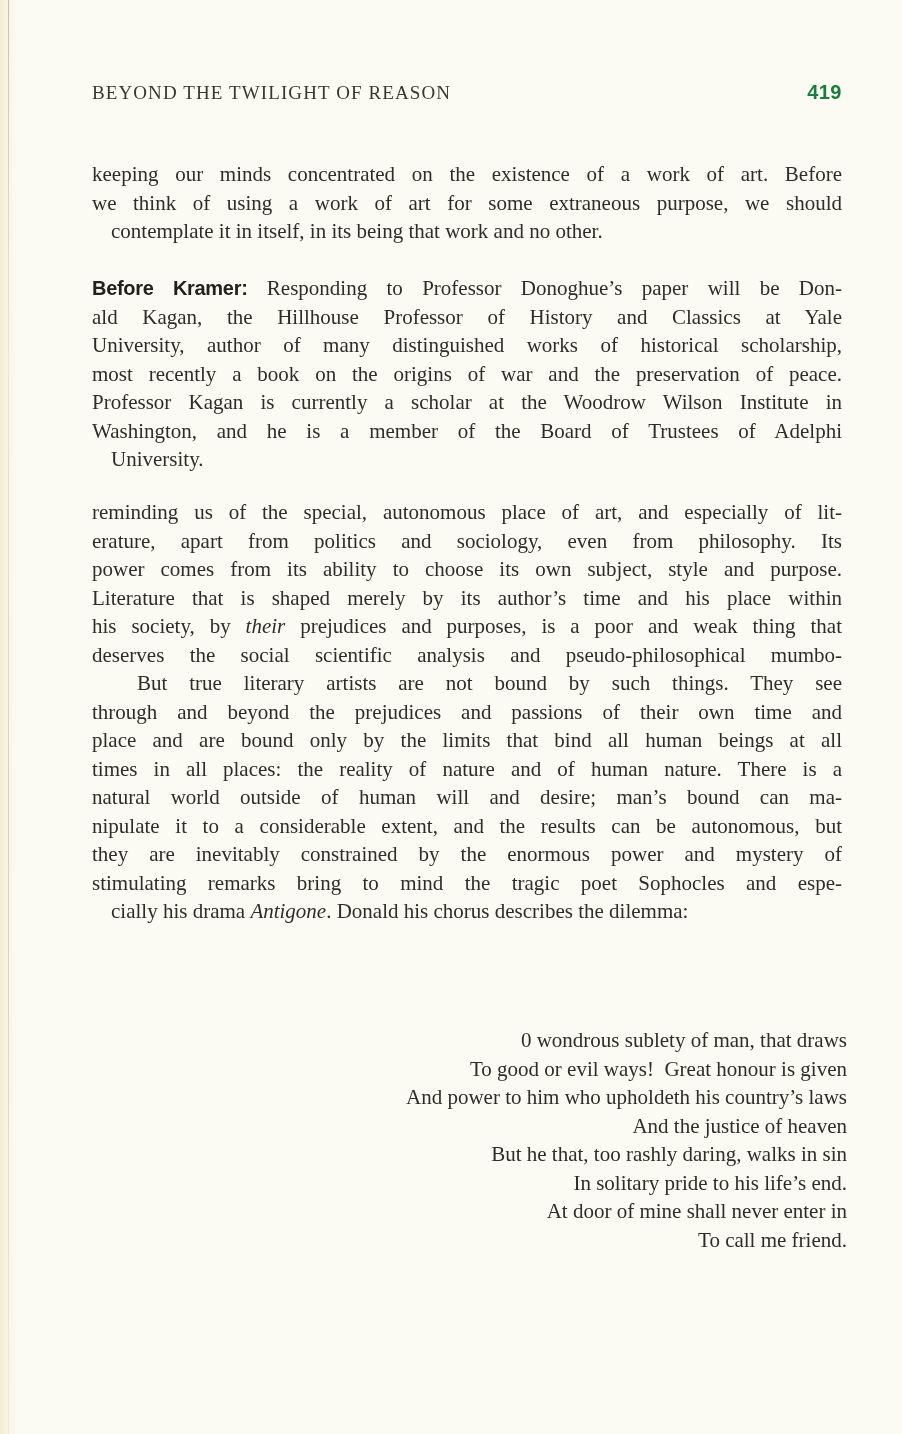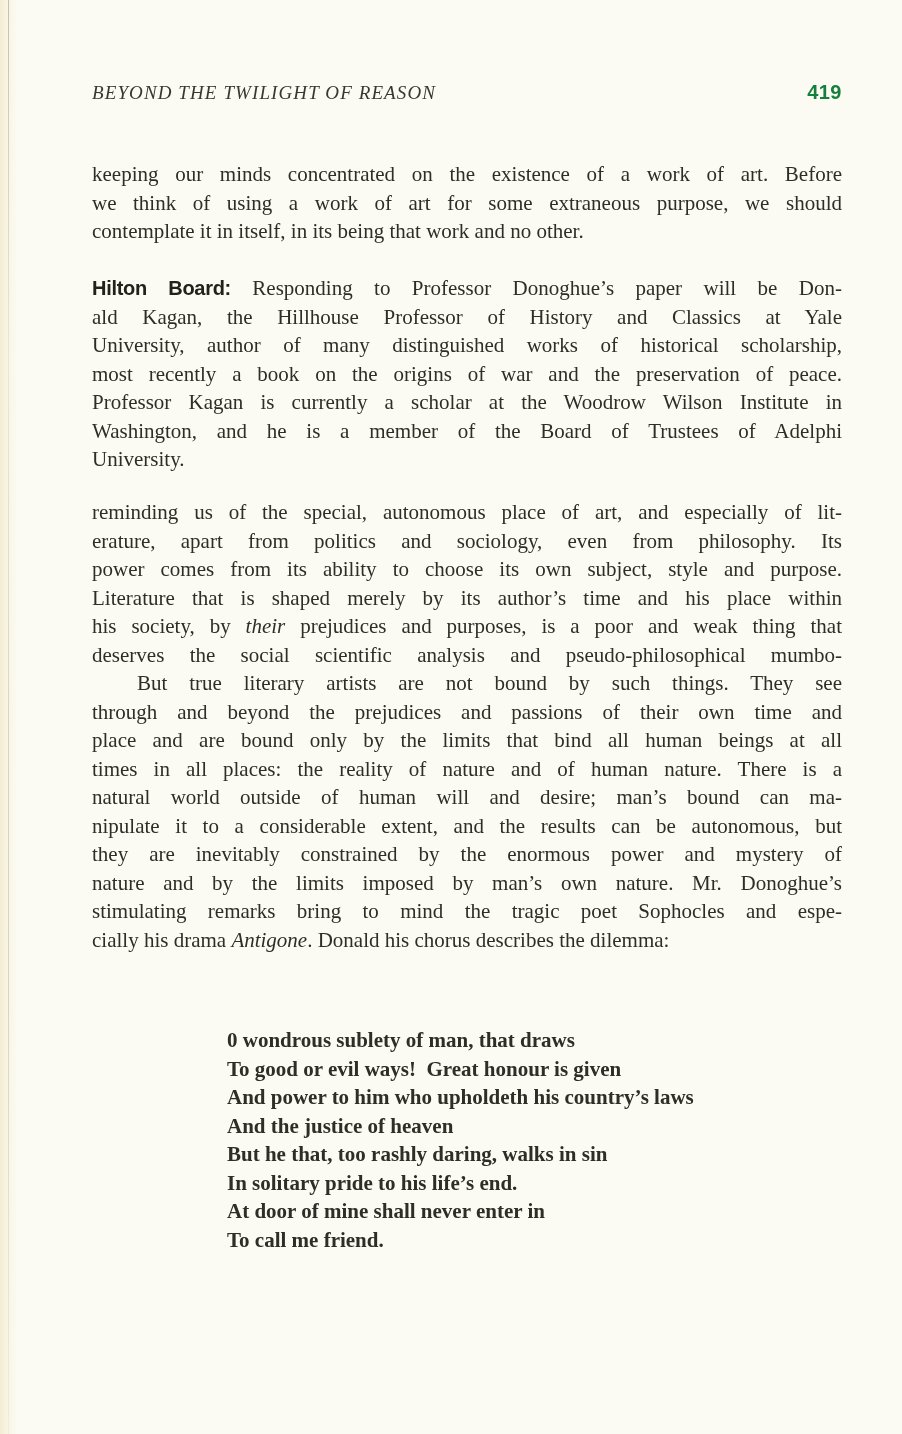--- a/index.html
+++ b/index.html
@@ -26,40 +26,40 @@
       rgba(138,128,100,0.30) 55%,
       rgba(138,128,100,0.28) 70%,
       rgba(138,128,100,0.08) 100%);
     pointer-events:none;
   }
   .head {
     position:absolute; top:81px; left:92px; right:60px;
     display:flex; justify-content:space-between; align-items:baseline;
   }
   .running {
-    font-size:19px; letter-spacing:1.1px; color:#3a382e;font-style:italic;
+    font-size:19px; letter-spacing:1.1px; color:#3a382e;
   }
   .pageno {
     font-family:"Liberation Sans", sans-serif;
     font-weight:700; font-size:20px; letter-spacing:0.5px; color:#15803d;
   }
   .col { position:absolute; left:92px; width:750px; }
   .p1   { top:160px; }
   .p2   { top:274px; }
   .p3   { top:498px; }
   .poem { top:1026px; left:227px; width:620px; }
 
   .line {
     font-size:21px; line-height:28.5px;
     text-align:justify; text-align-last:justify;
     white-space:normal;
   }
-  .line.end    { text-align-last:left; }
+  .line.end    { text-align-last:left;margin-left:19px; }
   .line.indent { text-indent:45px; }
-  .poem .line  { text-align:left; text-align-last:auto;font-weight:bold; }
+  .poem .line  { text-align:right; text-align-last:auto; }
 
   .b {
     font-family:"Liberation Sans", sans-serif;
     font-weight:700; font-size:20px; letter-spacing:-0.3px; color:#23211b;
   }
   .i { font-style:italic; }
 </style>
 </head>
 <body>
 
@@ -71,21 +71,21 @@
     <span class="running">BEYOND THE TWILIGHT OF REASON</span>
     <span class="pageno">419</span>
   </div>
 
   <div class="col p1">
       <div class="line"><span>keeping our minds concentrated on the existence of a work of art. Before</span></div>
       <div class="line"><span>we think of using a work of art for some extraneous purpose, we should</span></div>
       <div class="line end"><span>contemplate it in itself, in its being that work and no other.</span></div>
     </div>
   <div class="col p2">
-      <div class="line"><span class="b">Hilton Board:</span><span> Responding to Professor Donoghue’s paper will be Don-</span></div>
+      <div class="line"><span class="b">Before Kramer:</span><span> Responding to Professor Donoghue’s paper will be Don-</span></div>
       <div class="line"><span>ald Kagan, the Hillhouse Professor of History and Classics at Yale</span></div>
       <div class="line"><span>University, author of many distinguished works of historical scholarship,</span></div>
       <div class="line"><span>most recently a book on the origins of war and the preservation of peace.</span></div>
       <div class="line"><span>Professor Kagan is currently a scholar at the Woodrow Wilson Institute in</span></div>
       <div class="line"><span>Washington, and he is a member of the Board of Trustees of Adelphi</span></div>
       <div class="line end"><span>University.</span></div>
     </div>
   <div class="col p3">
       <div class="line"><span>reminding us of the special, autonomous place of art, and especially of lit-</span></div>
       <div class="line"><span>erature, apart from politics and sociology, even from philosophy. Its</span></div>
@@ -93,21 +93,20 @@
       <div class="line"><span>Literature that is shaped merely by its author’s time and his place within</span></div>
       <div class="line"><span>his society, by </span><span class="i">their</span><span> prejudices and purposes, is a poor and weak thing that</span></div>
       <div class="line"><span>deserves the social scientific analysis and pseudo-philosophical mumbo-</span></div>
       <div class="line indent"><span>But true literary artists are not bound by such things. They see</span></div>
       <div class="line"><span>through and beyond the prejudices and passions of their own time and</span></div>
       <div class="line"><span>place and are bound only by the limits that bind all human beings at all</span></div>
       <div class="line"><span>times in all places: the reality of nature and of human nature. There is a</span></div>
       <div class="line"><span>natural world outside of human will and desire; man’s bound can ma-</span></div>
       <div class="line"><span>nipulate it to a considerable extent, and the results can be autonomous, but</span></div>
       <div class="line"><span>they are inevitably constrained by the enormous power and mystery of</span></div>
-      <div class="line"><span>nature and by the limits imposed by man’s own nature. Mr. Donoghue’s</span></div>
       <div class="line"><span>stimulating remarks bring to mind the tragic poet Sophocles and espe-</span></div>
       <div class="line end"><span>cially his drama </span><span class="i">Antigone</span><span>. Donald his chorus describes the dilemma:</span></div>
     </div>
   <div class="col poem">
       <div class="line"><span>0 wondrous sublety of man, that draws</span></div>
       <div class="line"><span>To good or evil ways!&nbsp; Great honour is given</span></div>
       <div class="line"><span>And power to him who upholdeth his country’s laws</span></div>
       <div class="line"><span>And the justice of heaven</span></div>
       <div class="line"><span>But he that, too rashly daring, walks in sin</span></div>
       <div class="line"><span>In solitary pride to his life’s end.</span></div>

